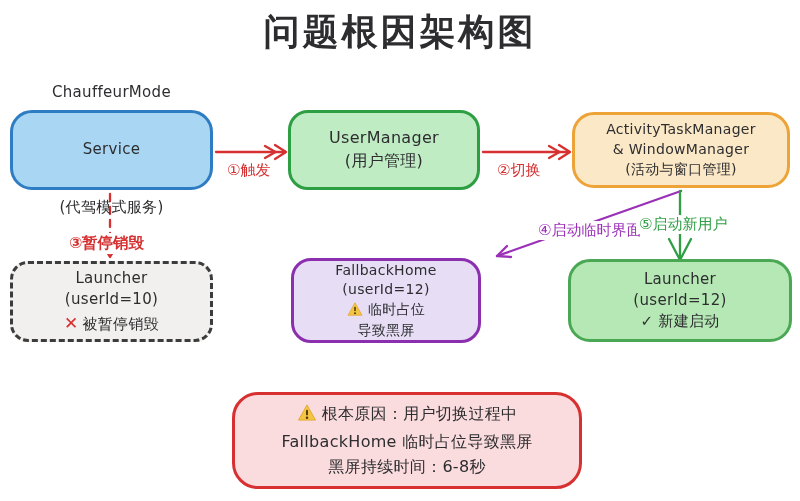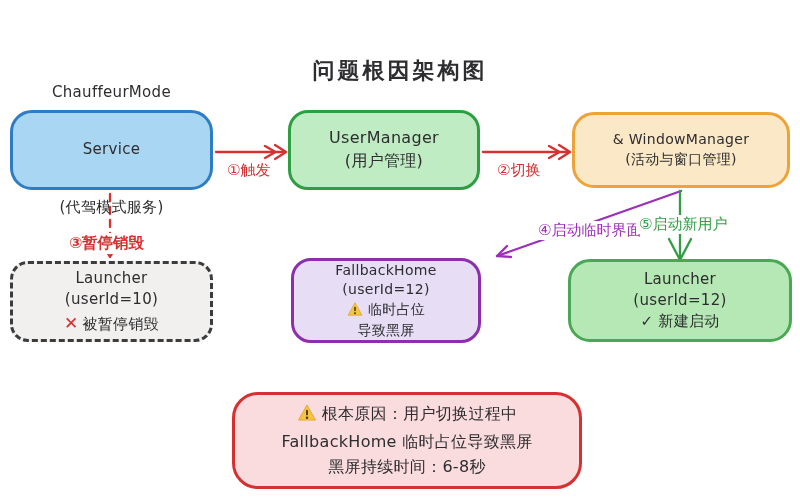--- a/index.html
+++ b/index.html
@@ -9,24 +9,23 @@
   }
   .canvas{
     position:relative;
     width:800px;height:501px;
     background:#ffffff;
     overflow:hidden;
   }
   .title{
     position:absolute;left:0;top:8px;width:100%;
     text-align:center;
-    font-size:22px;font-weight:bold;
+    font-size:36px;font-weight:bold;
     letter-spacing:3px;
     color:var(--text,#1f1f1f);
-    margin-top:48px;
   }
   .node{
     position:absolute;
     box-sizing:border-box;
     display:flex;flex-direction:column;
     align-items:center;justify-content:center;
     text-align:center;
     color:var(--text,#2d2d30);
     font-size:15px;line-height:1.42;
     letter-spacing:0.3px;
@@ -151,20 +150,21 @@
     <div class="line">Service</div>
     <div class="line">(代驾模式服务)</div>
   </div>
 
   <div class="node node-green">
     <div class="line">UserManager</div>
     <div class="line">(用户管理)</div>
   </div>
 
   <div class="node node-orange">
+    <div class="line">ActivityTaskManager</div>
     <div class="line">&amp; WindowManager</div>
     <div class="line">(活动与窗口管理)</div>
   </div>
 
   <div class="node node-dashed">
     <div class="line">Launcher</div>
     <div class="line">(userId=10)</div>
     <div class="line"><span class="x-mark">✕</span><span>被暂停销毁</span></div>
   </div>
 

